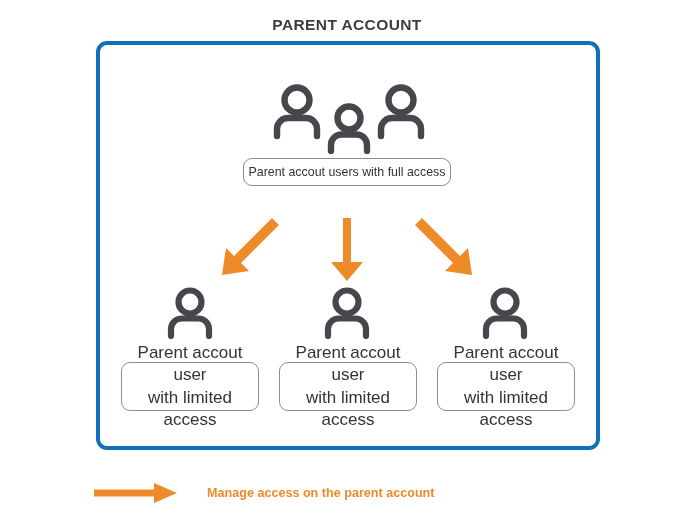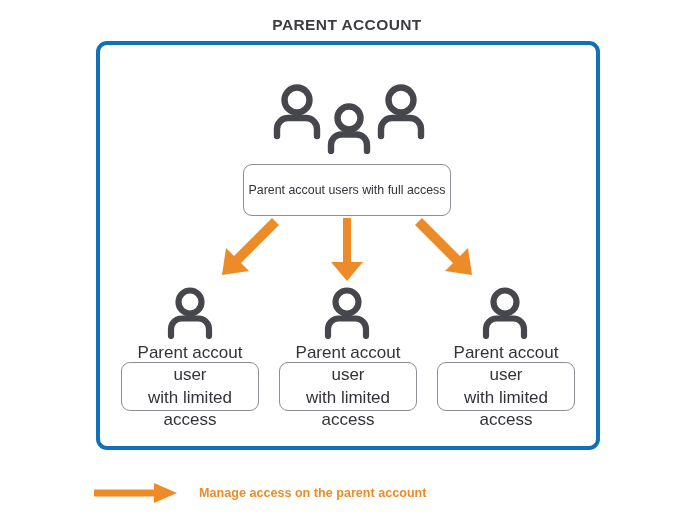--- a/index.html
+++ b/index.html
@@ -80,23 +80,23 @@
     color: #33333a;
     display: flex;
     align-items: center;
     justify-content: center;
     text-align: center;
     line-height: 1.32;
   }
 
   .box-full-access {
     left: 243px;
-    top: 164px;
+    top: 158px;
     width: 208px;
-    height: 52px;
+    height: 28px;
     font-size: 12.4px;
   }
 
   .box-limited {
     top: 362px;
     width: 138px;
     height: 49px;
     font-size: 17px;
   }
   .box-limited-1 { left: 121px; }
@@ -113,20 +113,21 @@
   }
 
   
   .legend {
     position: absolute;
     left: 94px;
     top: 480px;
     height: 26px;
     display: flex;
     align-items: center;
+    gap: 8px;
   }
   .legend-arrow {
     width: 86px;
     height: 24px;
     flex: 0 0 auto;
   }
   .legend-label {
     margin-left: 19px;
     font-size: 12.6px;
     font-weight: bold;

